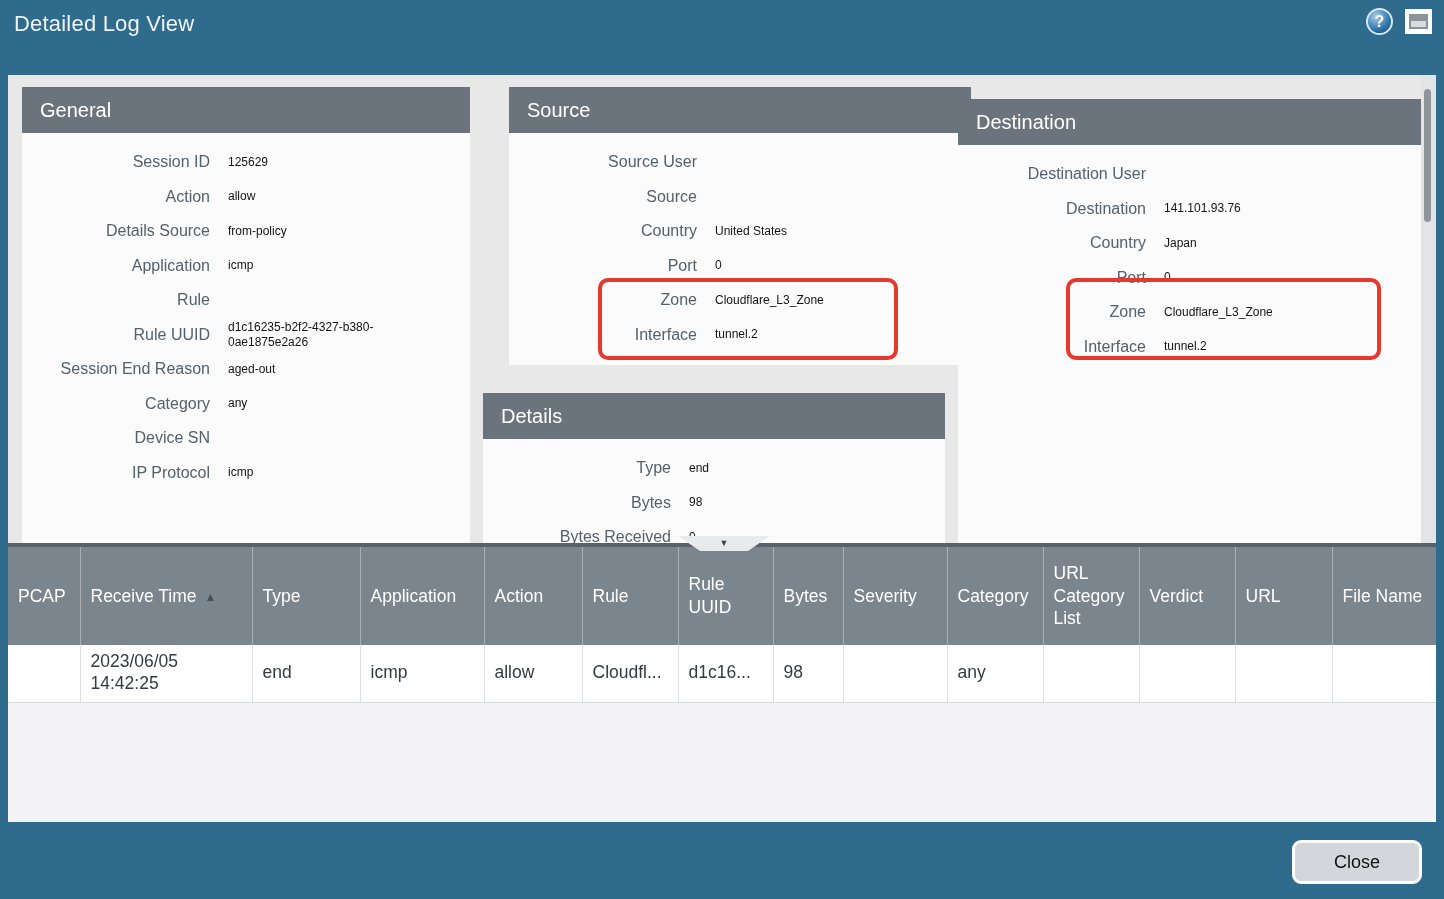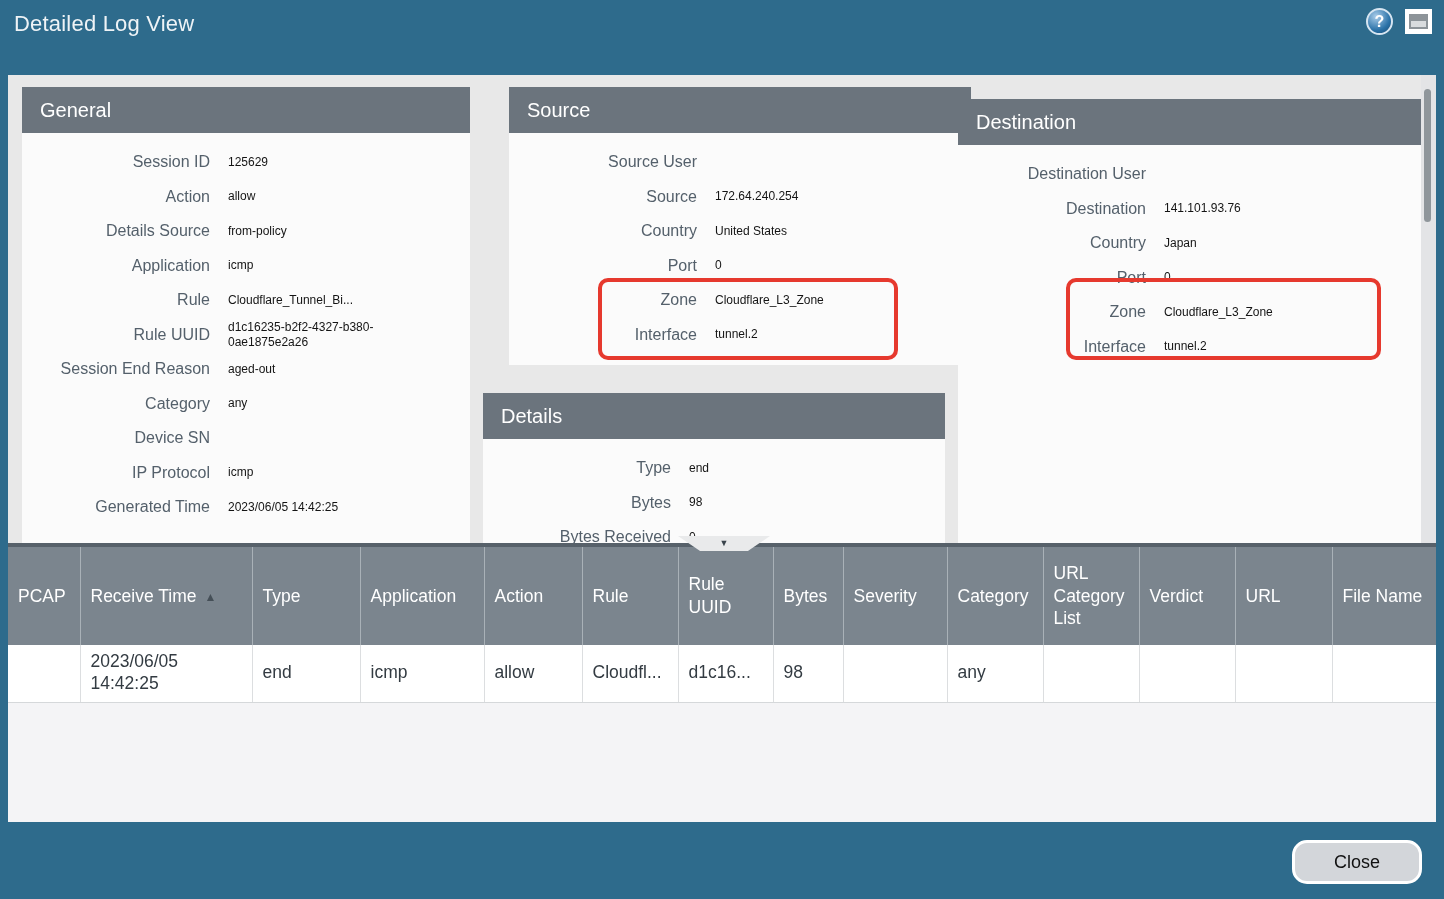--- a/index.html
+++ b/index.html
@@ -94,21 +94,21 @@
     background:#fff; color:#333b42; font-size:17.5px; vertical-align:middle;
     padding:6px 10px; border-right:1px solid #dcdee0; border-bottom:1px solid #d5d8da;
     height:57px; line-height:1.25; overflow:hidden; white-space:normal;
   }
   table.logtable td:last-child { border-right:none; }
 
   
   .footer { position:absolute; left:0; top:822px; width:100%; height:77px; background:#2e6b8c; }
   .close-button {
     position:absolute; right:22px; top:18px; width:130px; height:44px;
-    background:#d3d6da; border:3px solid #ffffff; border-radius:15px;
+    background:#d3d6da; border:3px solid #ffffff; border-radius:9px;
     font-family:"Liberation Sans", sans-serif; font-size:18px; color:#111;
     cursor:pointer;
   }
 </style>
 </head>
 <body>
 
 <div class="dialog">
 
   <div class="titlebar">
@@ -139,59 +139,53 @@
         <div class="prow">
           <div class="plabel">Details Source</div>
           <div class="pvalue">from-policy</div>
         </div>
         <div class="prow">
           <div class="plabel">Application</div>
           <div class="pvalue">icmp</div>
         </div>
         <div class="prow">
           <div class="plabel">Rule</div>
-          <div class="pvalue">Cloudflare_Tunnel_Bi...</div>
         </div>
         <div class="prow">
           <div class="plabel">Rule UUID</div>
           <div class="pvalue wrap-narrow">d1c16235-b2f2-4327-b380-0ae1875e2a26</div>
         </div>
         <div class="prow">
           <div class="plabel">Session End Reason</div>
           <div class="pvalue">aged-out</div>
         </div>
         <div class="prow">
           <div class="plabel">Category</div>
           <div class="pvalue">any</div>
         </div>
         <div class="prow">
           <div class="plabel">Device SN</div>
           <div class="pvalue"></div>
         </div>
         <div class="prow">
           <div class="plabel">IP Protocol</div>
           <div class="pvalue">icmp</div>
-        </div>
-        <div class="prow">
-          <div class="plabel">Generated Time</div>
-          <div class="pvalue">2023/06/05 14:42:25</div>
         </div>
       </div>
     </div>
 
     <div class="panel" id="panel-source">
       <div class="panel-header">Source</div>
       <div class="panel-body">
         <div class="prow">
           <div class="plabel">Source User</div>
           <div class="pvalue"></div>
         </div>
         <div class="prow">
           <div class="plabel">Source</div>
-          <div class="pvalue">172.64.240.254</div>
         </div>
         <div class="prow">
           <div class="plabel">Country</div>
           <div class="pvalue">United States</div>
         </div>
         <div class="prow">
           <div class="plabel">Port</div>
           <div class="pvalue">0</div>
         </div>
         <div class="prow">

